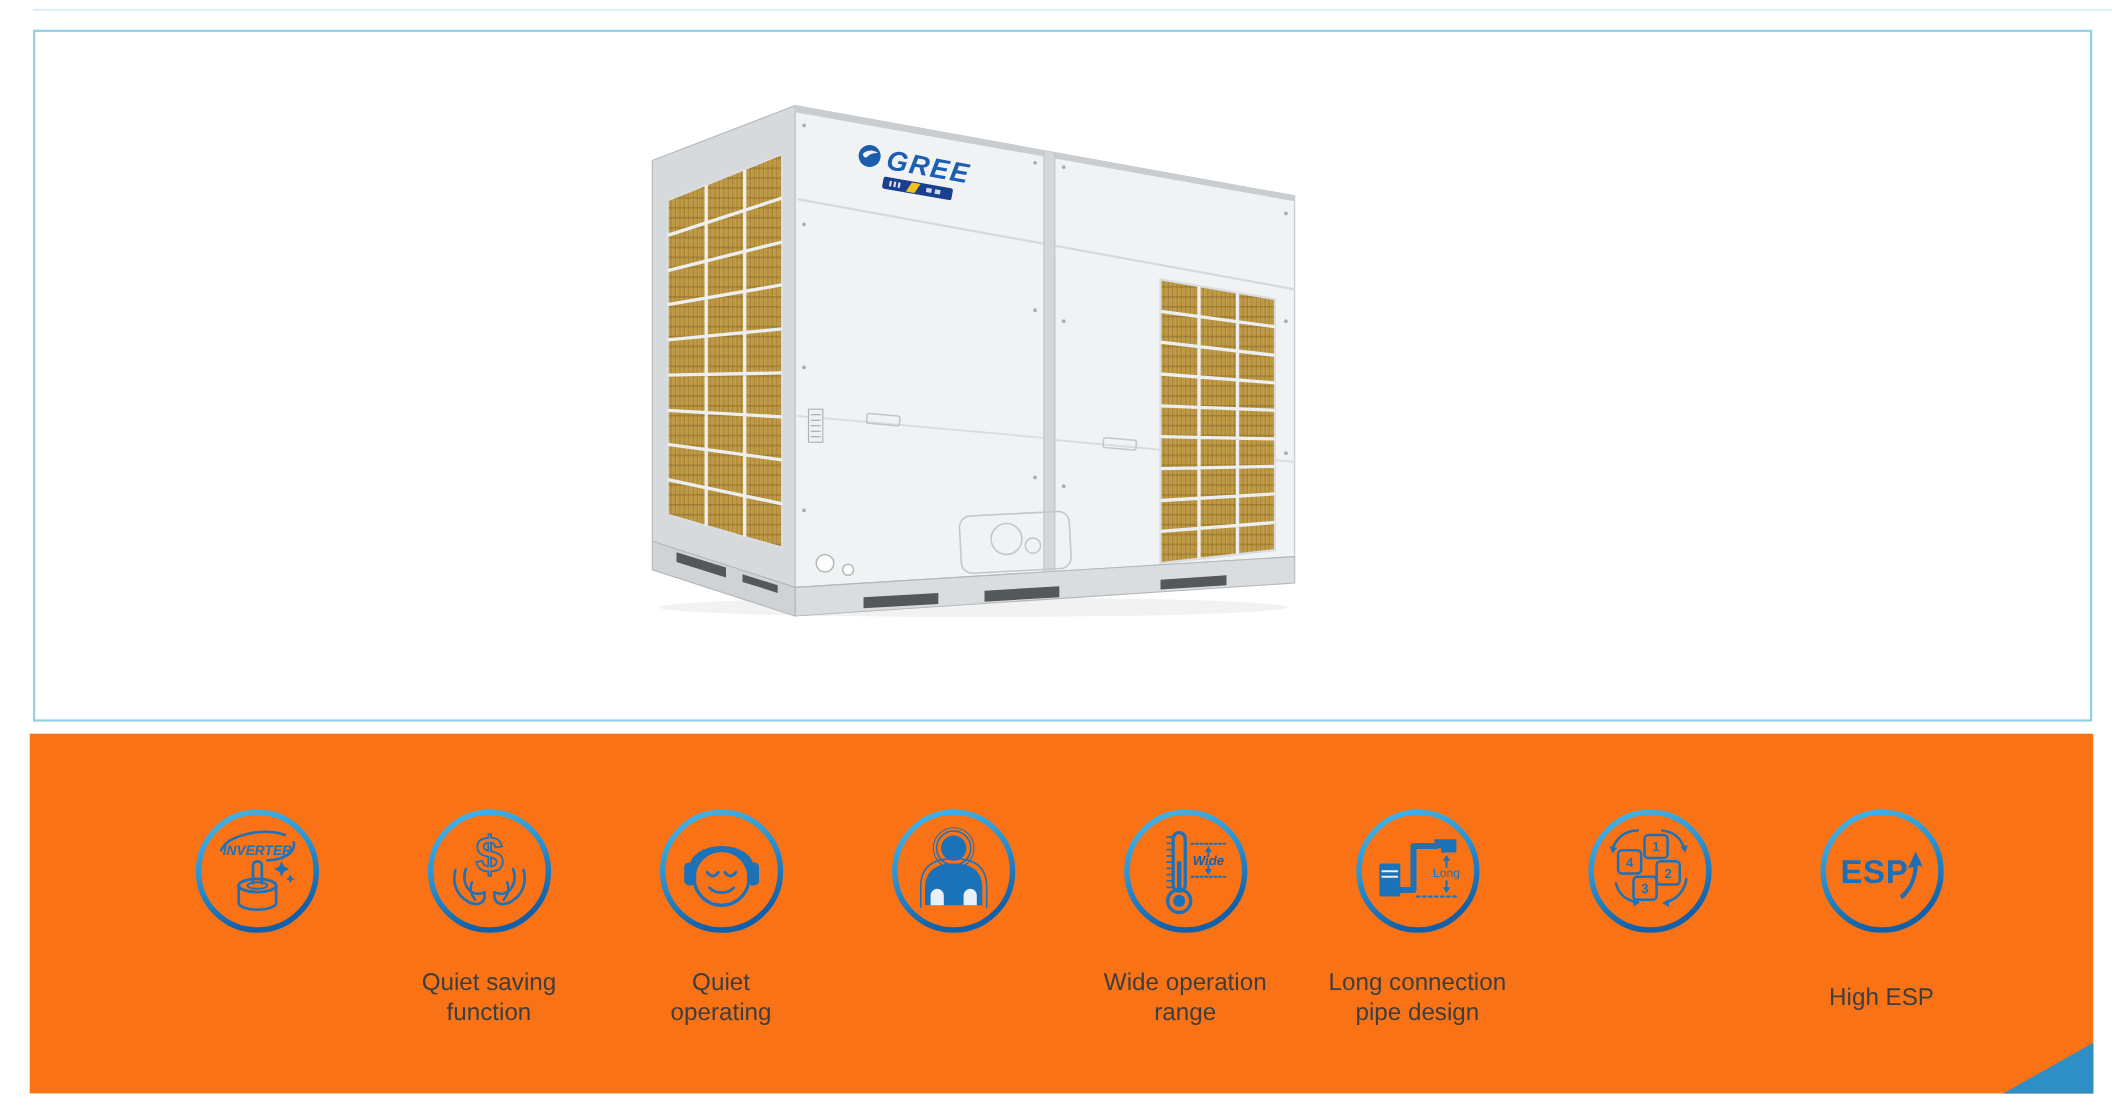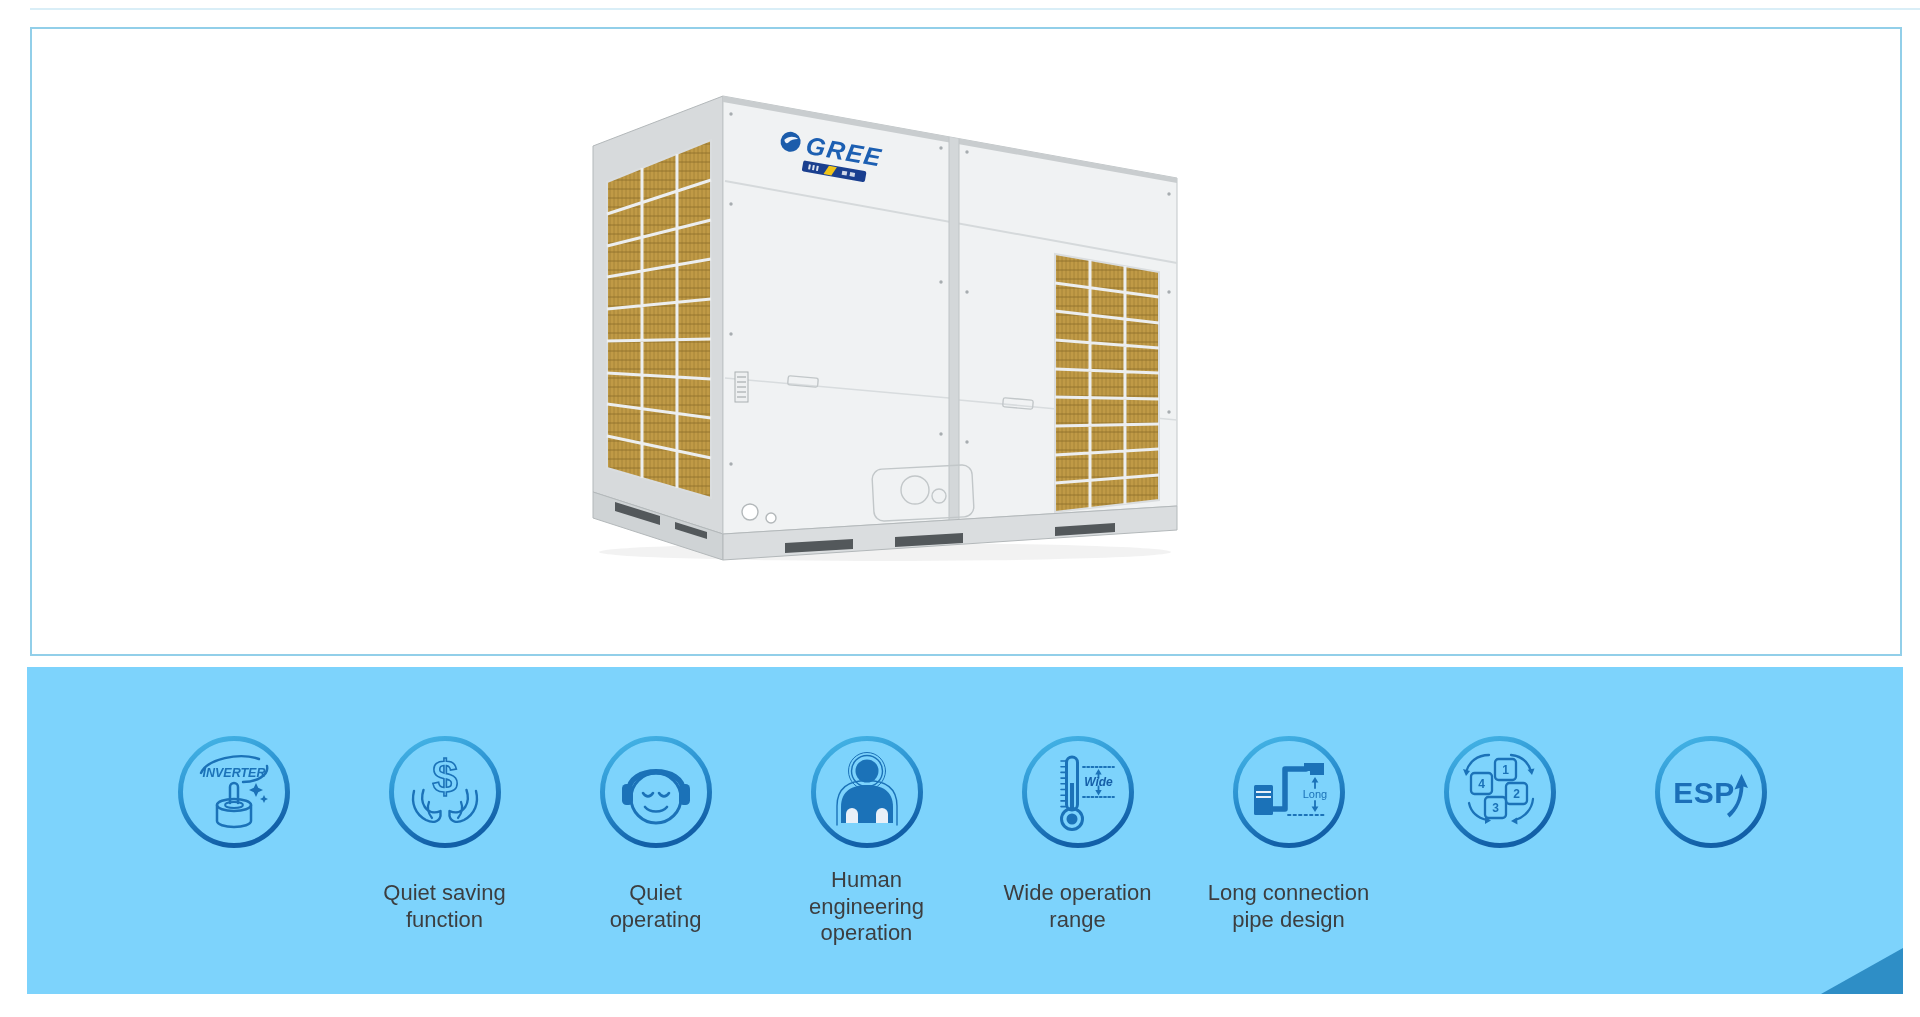--- a/index.html
+++ b/index.html
@@ -132,21 +132,21 @@
         <rect x="6" y="3" width="2" height="5" fill="#ffffff" opacity="0.85"></rect>
         <rect x="10" y="3" width="2" height="5" fill="#ffffff" opacity="0.85"></rect>
         <rect x="14" y="3" width="2" height="5" fill="#ffffff" opacity="0.85"></rect>
         <rect x="40" y="3.5" width="5" height="4" fill="#ffffff" opacity="0.8"></rect>
         <rect x="48" y="3.5" width="5" height="4" fill="#ffffff" opacity="0.8"></rect>
       </g>
     </g>
   </svg>
 </div>
 
-<div class="band" style="background: #7dd3fc;">
+<div class="band" style="background: #f97316;">
   <div class="features-row">
 
     <div class="feature">
       <svg class="feature-icon" viewBox="0 0 114 114">
         <circle cx="57" cy="57" r="53.5" fill="none" stroke="url(#ringGrad)" stroke-width="5"></circle>
         <path class="ic" stroke-width="2.4" d="M24,38 C30,24 62,17 82,24 M90,31 C92,40 80,47 66,47"></path>
         <text x="57" y="42" text-anchor="middle" font-size="12.5" font-weight="bold" font-style="italic" class="ict">INVERTER</text>
         <path class="ic" stroke-width="2.5" d="M53,68 V52 a4,4 0 0 1 8,0 V68"></path>
         <ellipse cx="57" cy="70" rx="17" ry="6" class="ic" stroke-width="2.5"></ellipse>
         <ellipse cx="57" cy="70" rx="9" ry="3" class="ic" stroke-width="1.8"></ellipse>
@@ -190,23 +190,20 @@
       <svg class="feature-icon" viewBox="0 0 114 114">
         <circle cx="57" cy="57" r="53.5" fill="none" stroke="url(#ringGrad)" stroke-width="5"></circle>
         <circle cx="57" cy="36" r="18.5" class="ic" stroke-width="1"></circle>
         <circle cx="57" cy="36" r="15.5" class="ic" stroke-width="1.4"></circle>
         <circle cx="57" cy="36" r="11.5" class="icf"></circle>
         <path class="icf" d="M31,88 V72 C31,56 42,50 57,50 C72,50 83,56 83,72 V88 Z"></path>
         <path class="ic" stroke-width="1.4" d="M27,90 V71 C27,52 40,45.5 57,45.5 C74,45.5 87,52 87,71 V90"></path>
         <path d="M36,88 V79 a6,6 0 0 1 12,0 V88 Z" fill="#e9f0f8"></path>
         <path d="M66,88 V79 a6,6 0 0 1 12,0 V88 Z" fill="#e9f0f8"></path>
       </svg>
-      <div class="feature-label">Human
-engineering
-operation</div>
     </div>
 
     <div class="feature">
       <svg class="feature-icon" viewBox="0 0 114 114">
         <circle cx="57" cy="57" r="53.5" fill="none" stroke="url(#ringGrad)" stroke-width="5"></circle>
         <rect x="45.5" y="22" width="11" height="53" rx="5.5" class="ic" stroke-width="3"></rect>
         <rect x="49" y="48" width="4" height="26" class="icf"></rect>
         <circle cx="51" cy="84" r="10.5" class="ic" stroke-width="3"></circle>
         <circle cx="51" cy="84" r="5.5" class="icf"></circle>
         <path class="ic" stroke-width="1.6" d="M40,26 h4.5 M40,31.7 h4.5 M40,37.4 h4.5 M40,43.1 h4.5 M40,48.8 h4.5 M40,54.5 h4.5 M40,60.2 h4.5 M40,65.9 h4.5 M40,71.6 h4.5"></path>
@@ -258,17 +255,18 @@
         <polygon class="icf" points="68,86 74,82.5 74.5,89.5"></polygon>
       </svg>
     </div>
 
     <div class="feature">
       <svg class="feature-icon" viewBox="0 0 114 114">
         <circle cx="57" cy="57" r="53.5" fill="none" stroke="url(#ringGrad)" stroke-width="5"></circle>
         <text x="50" y="68" text-anchor="middle" font-size="30" font-weight="bold" letter-spacing="0.5" fill="#1b6fb8">ESP</text>
         <path fill="#1b6fb8" d="M73,79 C81,73 85,64 85.5,53 L80.5,54.5 L87.5,39 L94,53 L89.5,51.5 C89,64 83.5,75.5 75.5,82.5 Z"></path>
       </svg>
+      <div class="feature-label">High ESP</div>
     </div>
 
   </div>
   <div class="corner-triangle" style="border-bottom-color: rgb(46, 142, 198);"></div>
 </div>
 
 </body></html>

